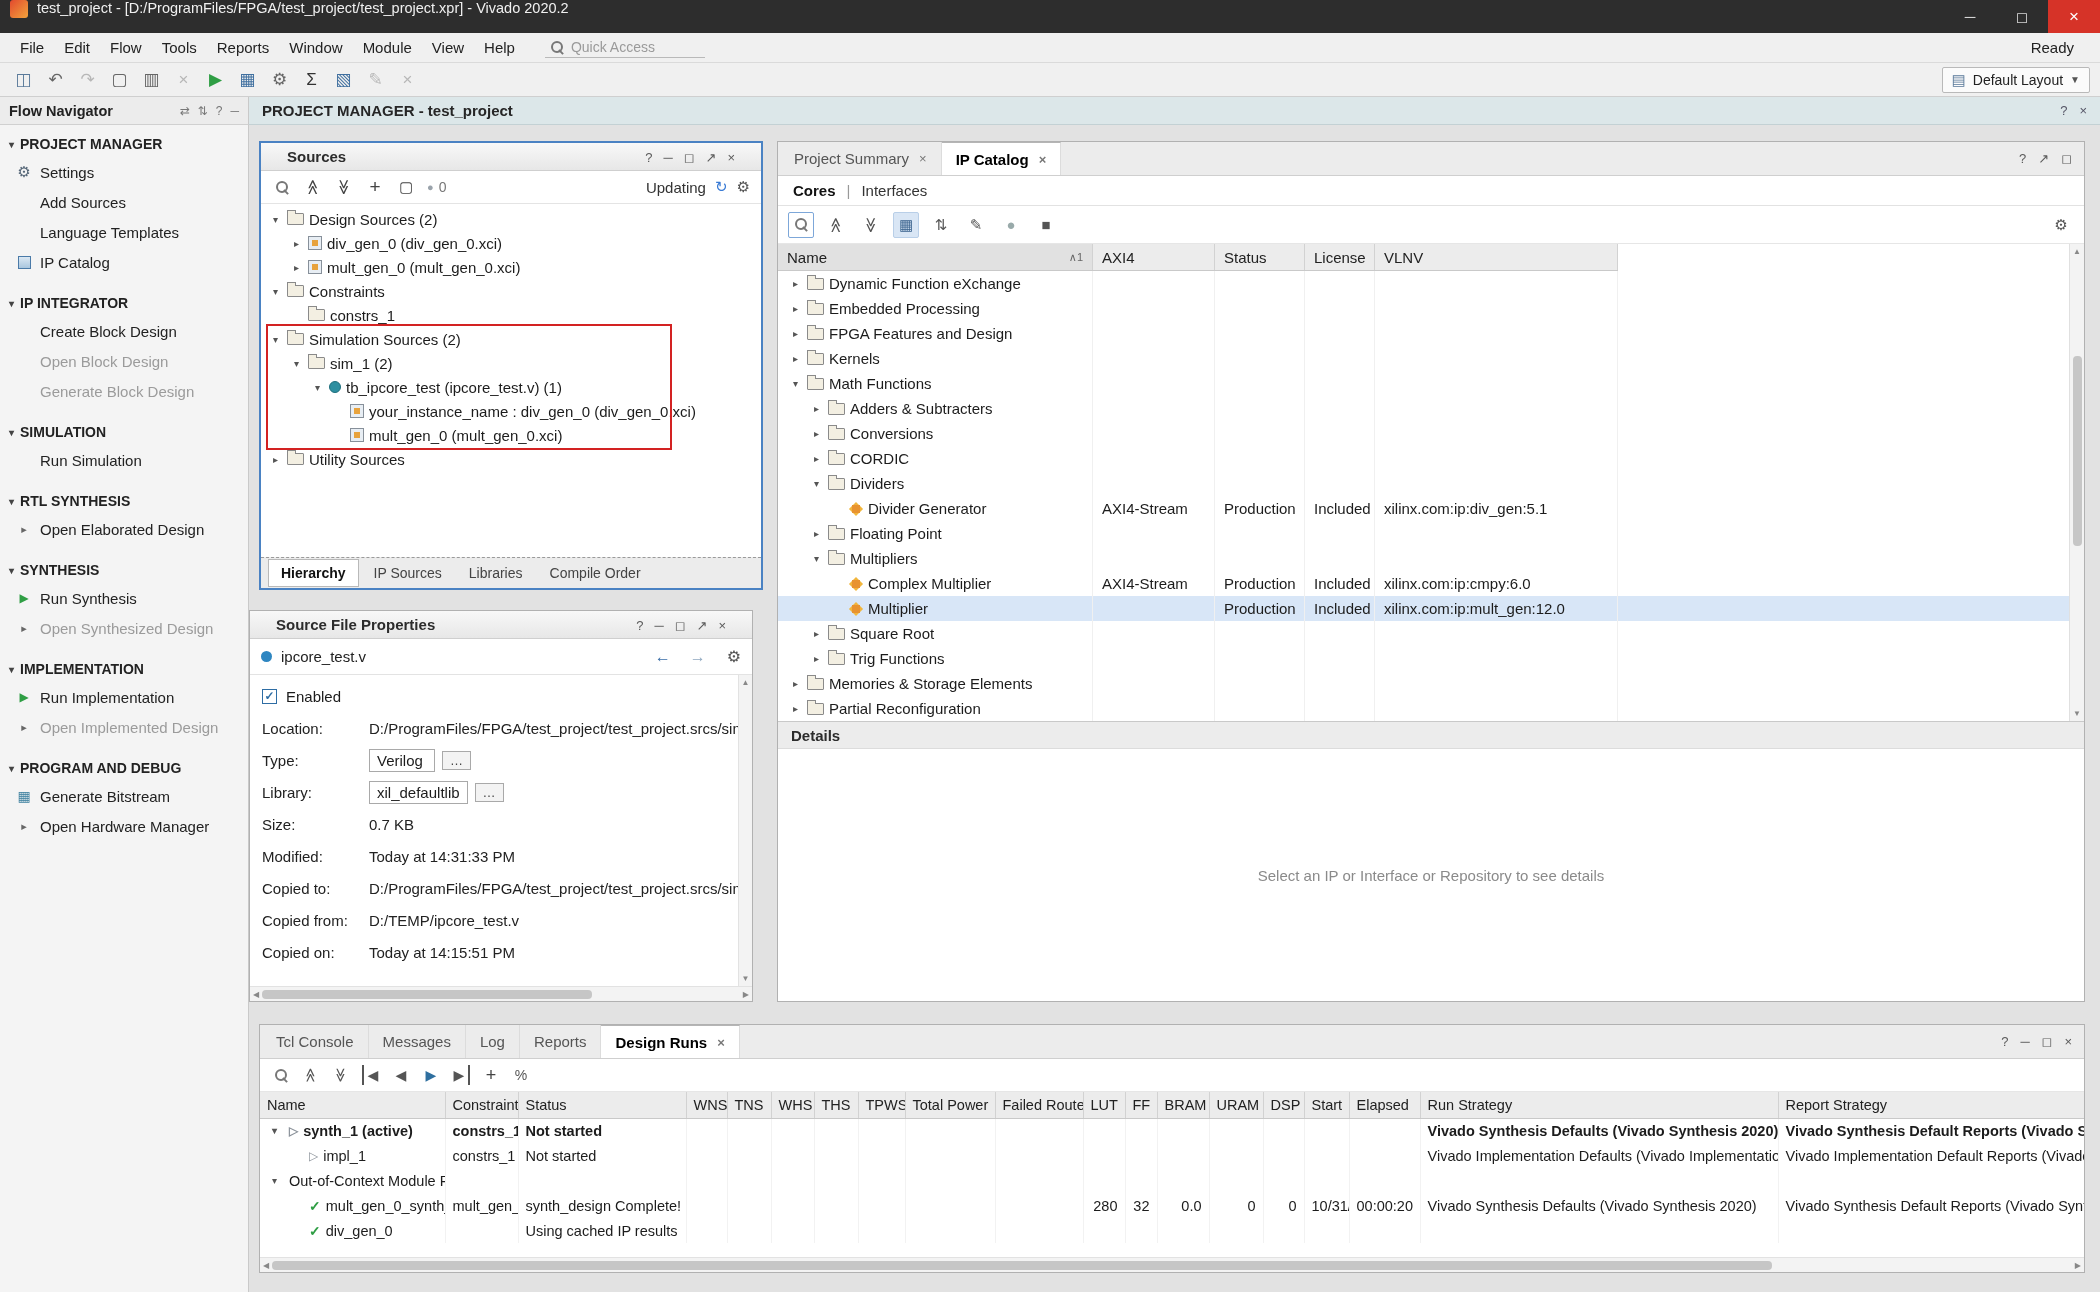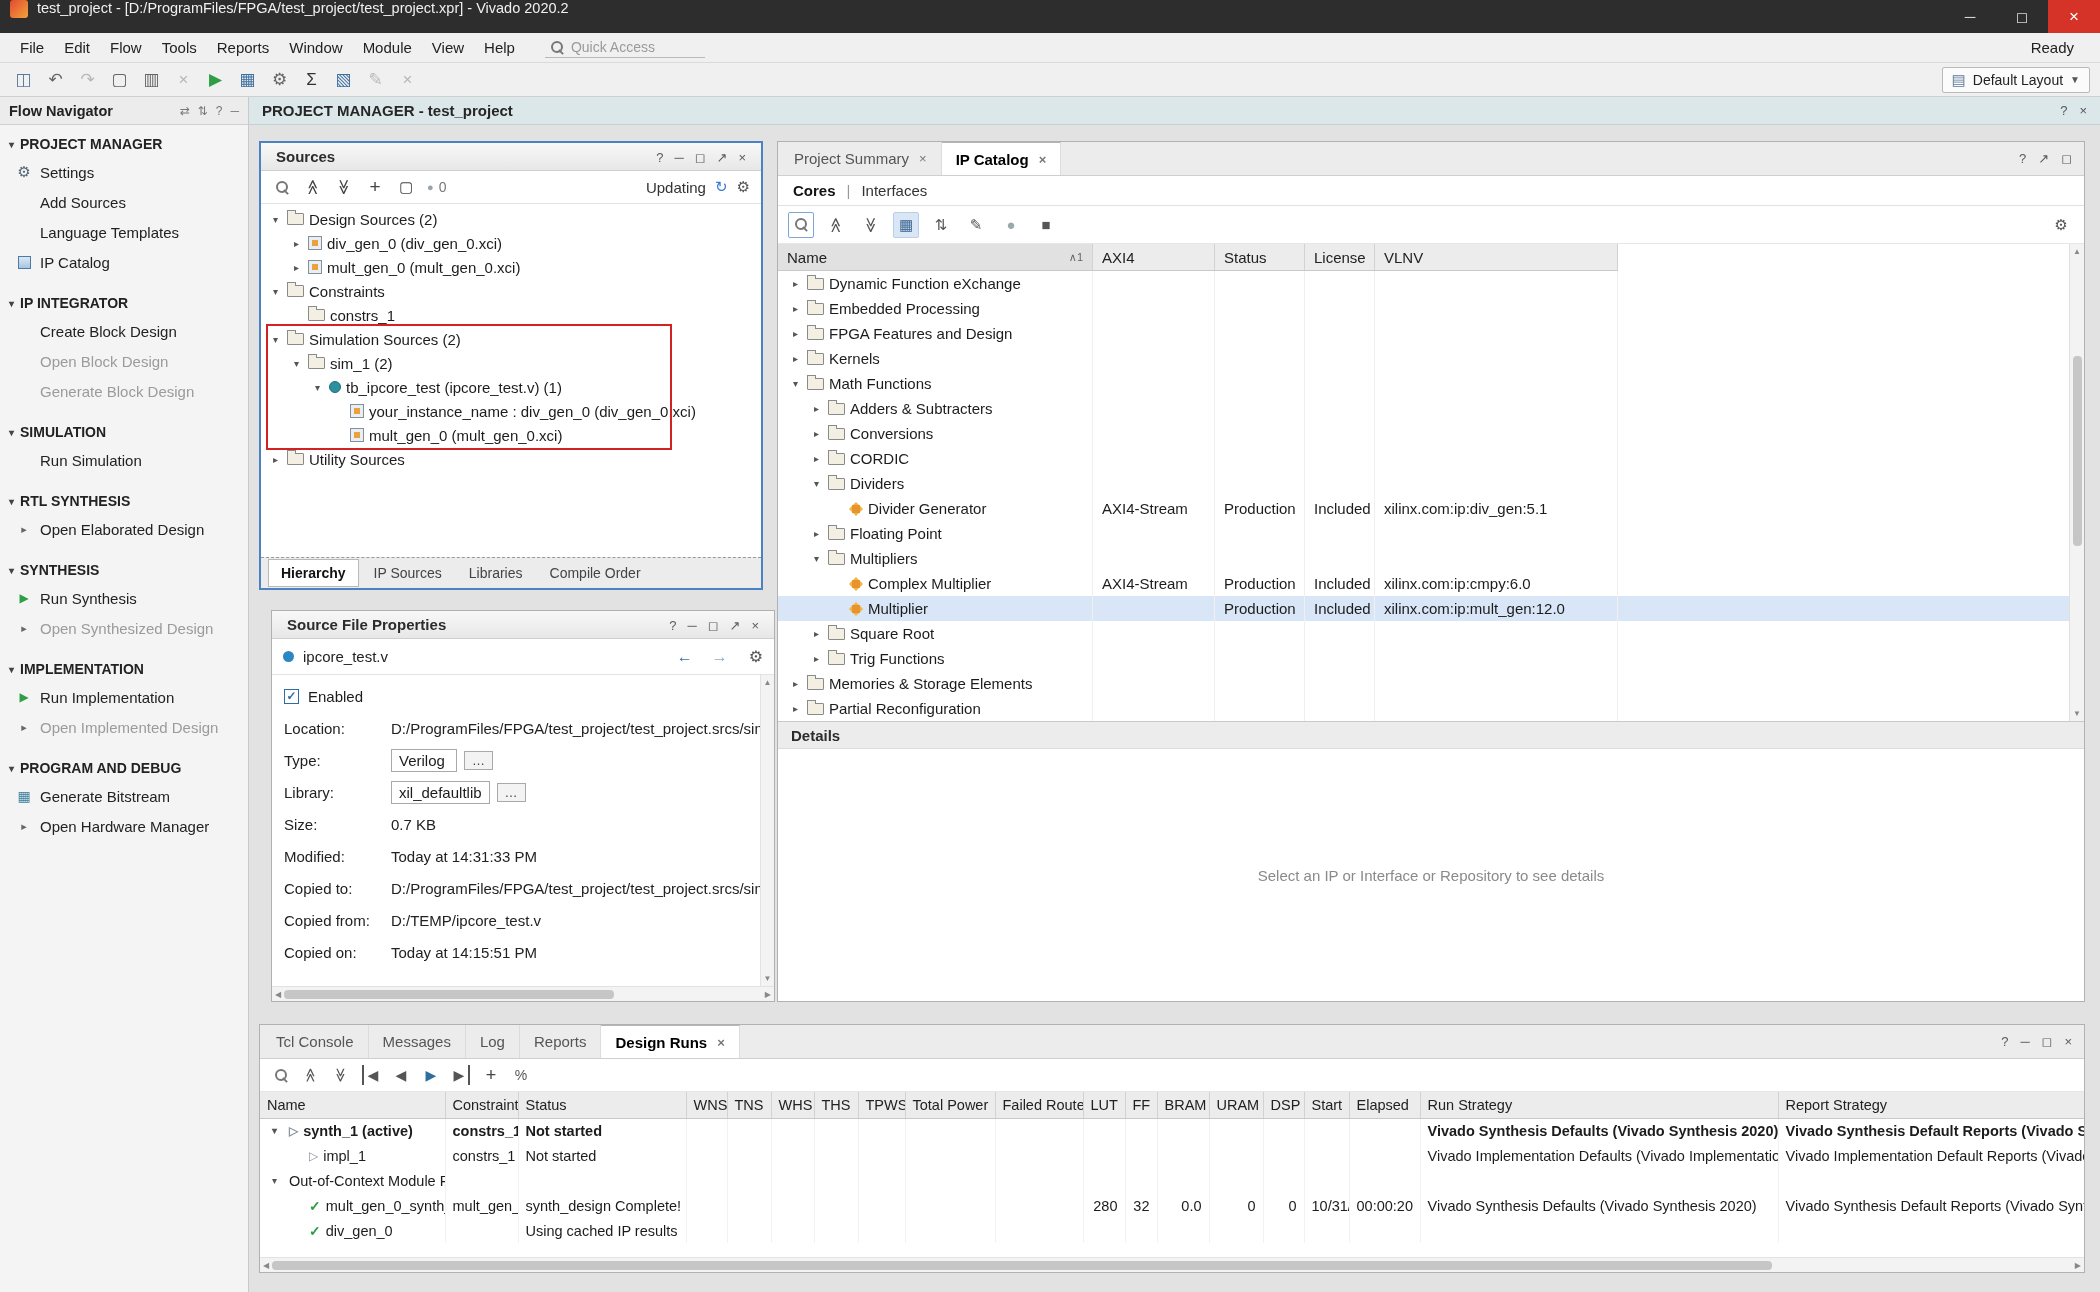--- a/index.html
+++ b/index.html
@@ -41,24 +41,24 @@
   .fn-item.disabled{color:#9b9b9b;}
   .fni{width:18px;display:flex;align-items:center;justify-content:center;font-size:13px;flex:0 0 18px;}
   .fni.gear{color:#567;font-size:15px}
   .fni.play{color:#2f9e44;font-size:12px}
   .fni.bit{color:#3b7f9e;font-size:14px}
   .fni.chev-r{color:#666;font-size:11px}
   .i-chip{width:13px;height:13px;border:1px solid #4a7aa8;background:linear-gradient(180deg,#dbe8f3,#a9c6de);}
   .workspace{flex:1;position:relative;background:#e2e2e2;}
   
   .panel{position:absolute;background:#fff;border:1px solid #b1b1b1;display:flex;flex-direction:column;}
-  .panel-title{flex:0 0 28px;background:linear-gradient(#f8f8f8,#e7e7e7);border-bottom:1px solid #cfcfcf;display:flex;align-items:center;padding:0 15px;font-weight:bold;color:#2c2c2c;}
+  .panel-title{flex:0 0 28px;background:linear-gradient(#f8f8f8,#e7e7e7);border-bottom:1px solid #cfcfcf;display:flex;align-items:center;padding:0 26px;font-weight:bold;color:#2c2c2c;}
   .pt-i{margin-left:11px;color:#5a5a5a;font-size:13px;font-weight:normal;}
   #sources-panel{left:10px;top:16px;width:504px;height:449px;border:2px solid #4a82c3;}
-  #sfp-panel{left:22px;top:485px;width:504px;height:392px;}
+  #sfp-panel{left:0;top:485px;width:504px;height:392px;}
   #catalog-panel{left:528px;top:16px;width:1308px;height:861px;}
   #runs-panel{left:10px;top:899px;width:1826px;height:249px;}
   
   .src-toolbar{flex:0 0 33px;display:flex;align-items:center;gap:11px;padding:0 11px;border-bottom:1px solid #e4e4e4;}
   .sti{color:#444;font-size:15px;display:flex;align-items:center;justify-content:center;width:20px;height:20px;}
   .rot90{transform:rotate(90deg);display:inline-block;}
   .badge{display:flex;align-items:center;gap:5px;color:#777;font-size:14px;}
   .badge .dot{color:#9aa3ab;font-size:11px;}
   .src-right{margin-left:auto;display:flex;align-items:center;gap:9px;color:#333;}
   .src-right .refresh{color:#3a7bd5;font-size:15px;}

